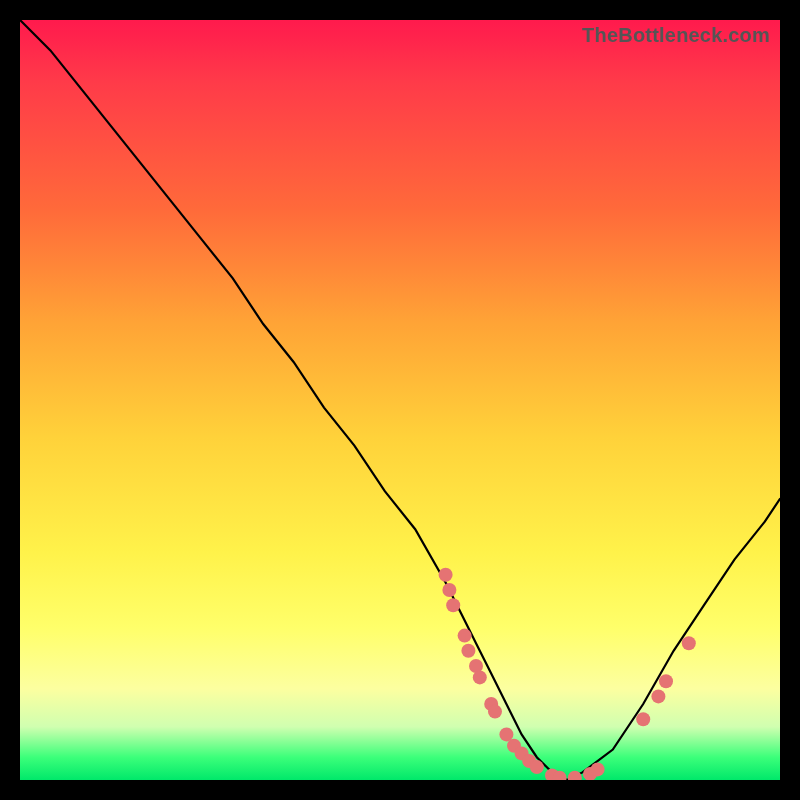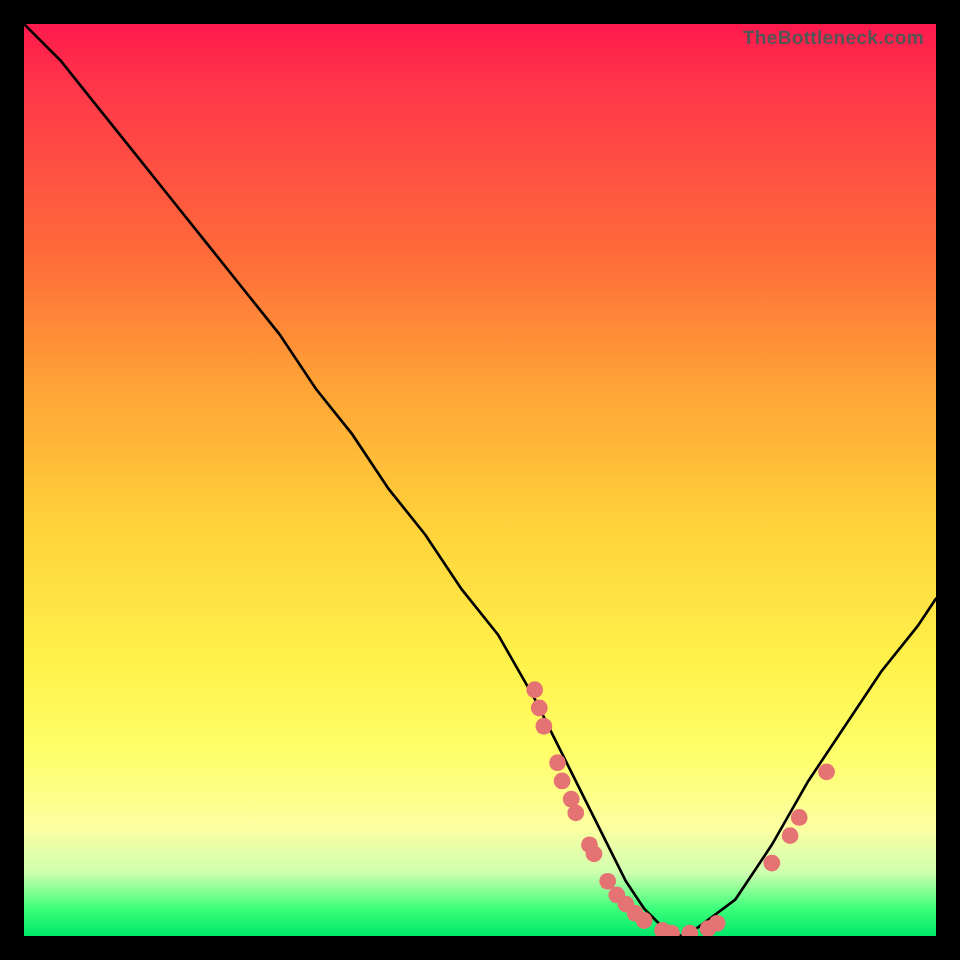--- a/index.html
+++ b/index.html
@@ -46,21 +46,21 @@
       #d0ffb0 93%,
       #3cff7a 97%,
       #00e86a 100%
     );
   }
   .watermark {
     position: absolute;
     top: 4px;
     right: 10px;
     color: #555;
-    font-size: 16px;
+    font-size: 20px;
     font-weight: 600;
     letter-spacing: 0.2px;
     user-select: none;
   }
   svg.curve {
     position: absolute;
     left: 0;
     top: 0;
     width: 760px;
     height: 760px;

